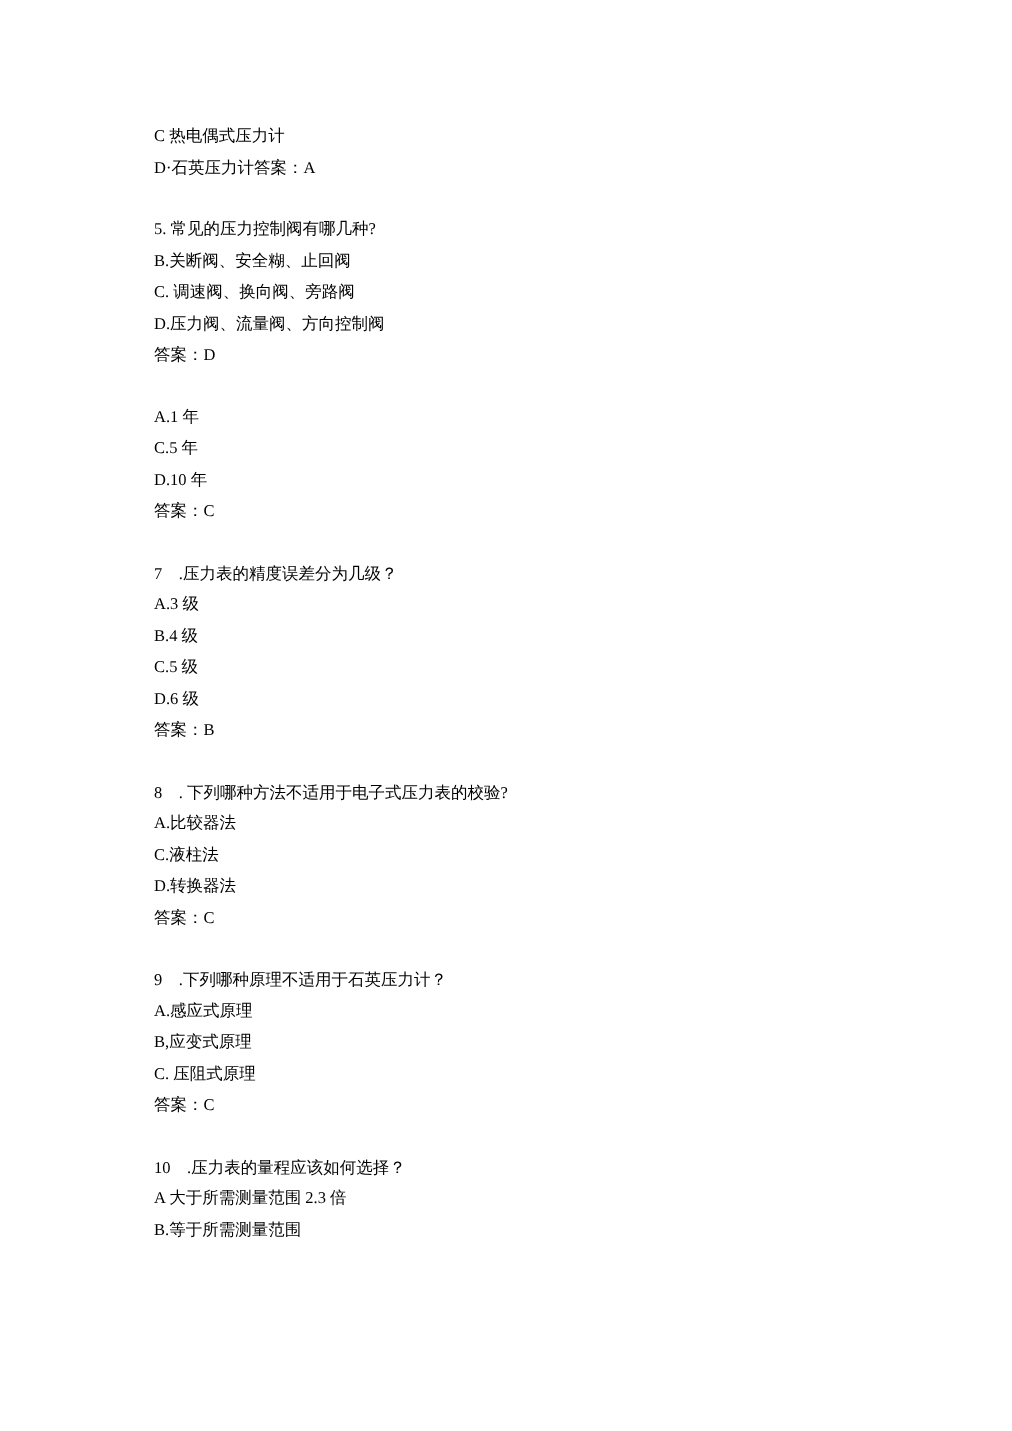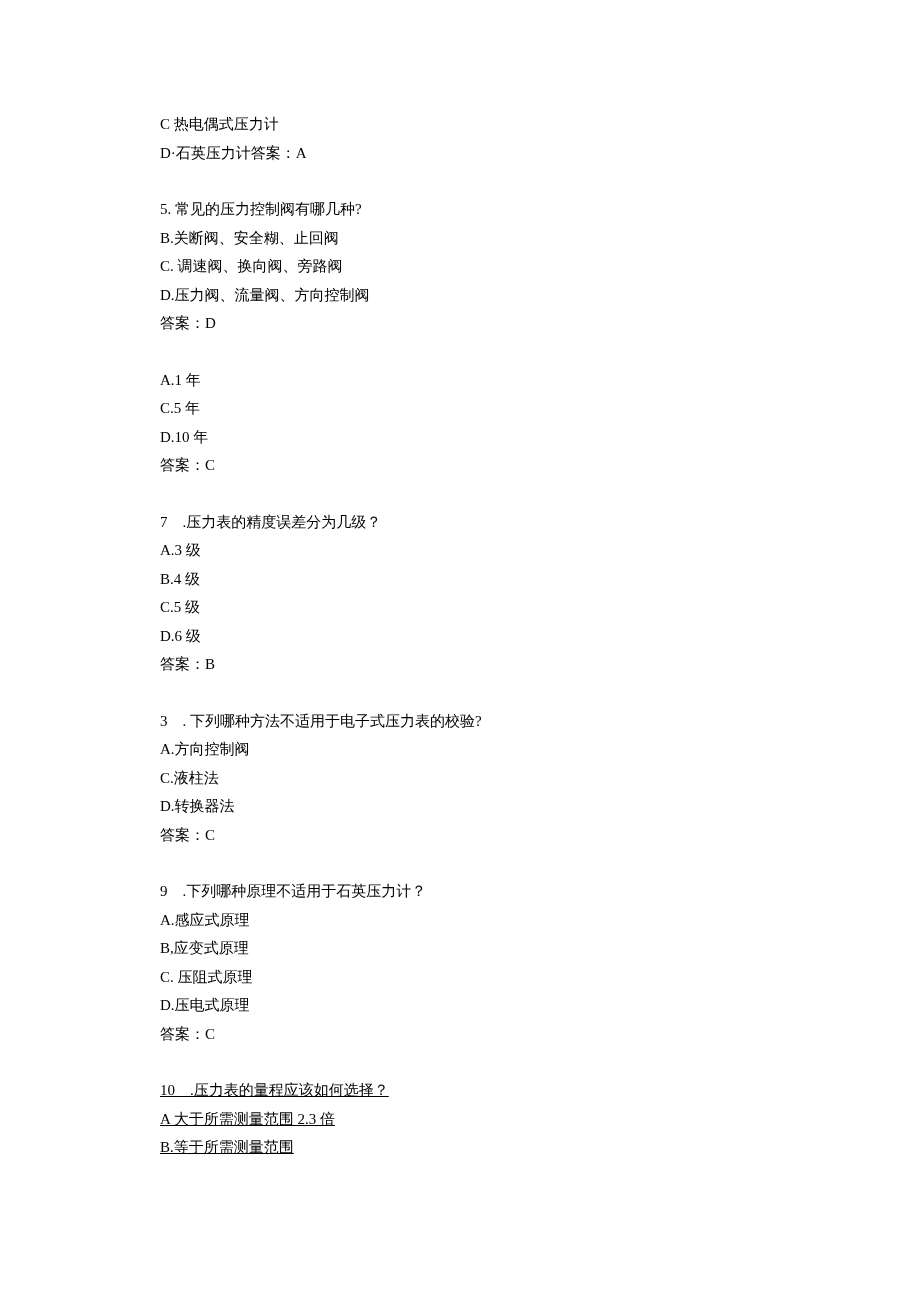--- a/index.html
+++ b/index.html
@@ -12,28 +12,26 @@
     line-height: 1.9;
   }
   .page {
     width: 920px;
     min-height: 1301px;
     padding: 110px 140px 60px 140px;
     box-sizing: border-box;
   }
   .line {
     white-space: pre-wrap;
-    margin-left: 20px;
   }
   .block {
     margin-bottom: 28px;
   }
   .block:last-child {
     margin-bottom: 0;
-    text-decoration: underline;
   }
 </style>
 </head>
 <body>
 
 <div class="page" id="page-root">
     <div class="block">
       <div class="line">C 热电偶式压力计</div>
       <div class="line">D·石英压力计答案：A</div>
     </div>
@@ -52,32 +50,31 @@
     </div>
     <div class="block">
       <div class="line">7    .压力表的精度误差分为几级？</div>
       <div class="line">A.3 级</div>
       <div class="line">B.4 级</div>
       <div class="line">C.5 级</div>
       <div class="line">D.6 级</div>
       <div class="line">答案：B</div>
     </div>
     <div class="block">
-      <div class="line">3    . 下列哪种方法不适用于电子式压力表的校验?</div>
-      <div class="line">A.方向控制阀</div>
+      <div class="line">8    . 下列哪种方法不适用于电子式压力表的校验?</div>
+      <div class="line">A.比较器法</div>
       <div class="line">C.液柱法</div>
       <div class="line">D.转换器法</div>
       <div class="line">答案：C</div>
     </div>
     <div class="block">
       <div class="line">9    .下列哪种原理不适用于石英压力计？</div>
       <div class="line">A.感应式原理</div>
       <div class="line">B,应变式原理</div>
       <div class="line">C. 压阻式原理</div>
-      <div class="line">D.压电式原理</div>
       <div class="line">答案：C</div>
     </div>
     <div class="block">
       <div class="line">10    .压力表的量程应该如何选择？</div>
       <div class="line">A 大于所需测量范围 2.3 倍</div>
       <div class="line">B.等于所需测量范围</div>
     </div>
   </div>
 
 </body></html>

